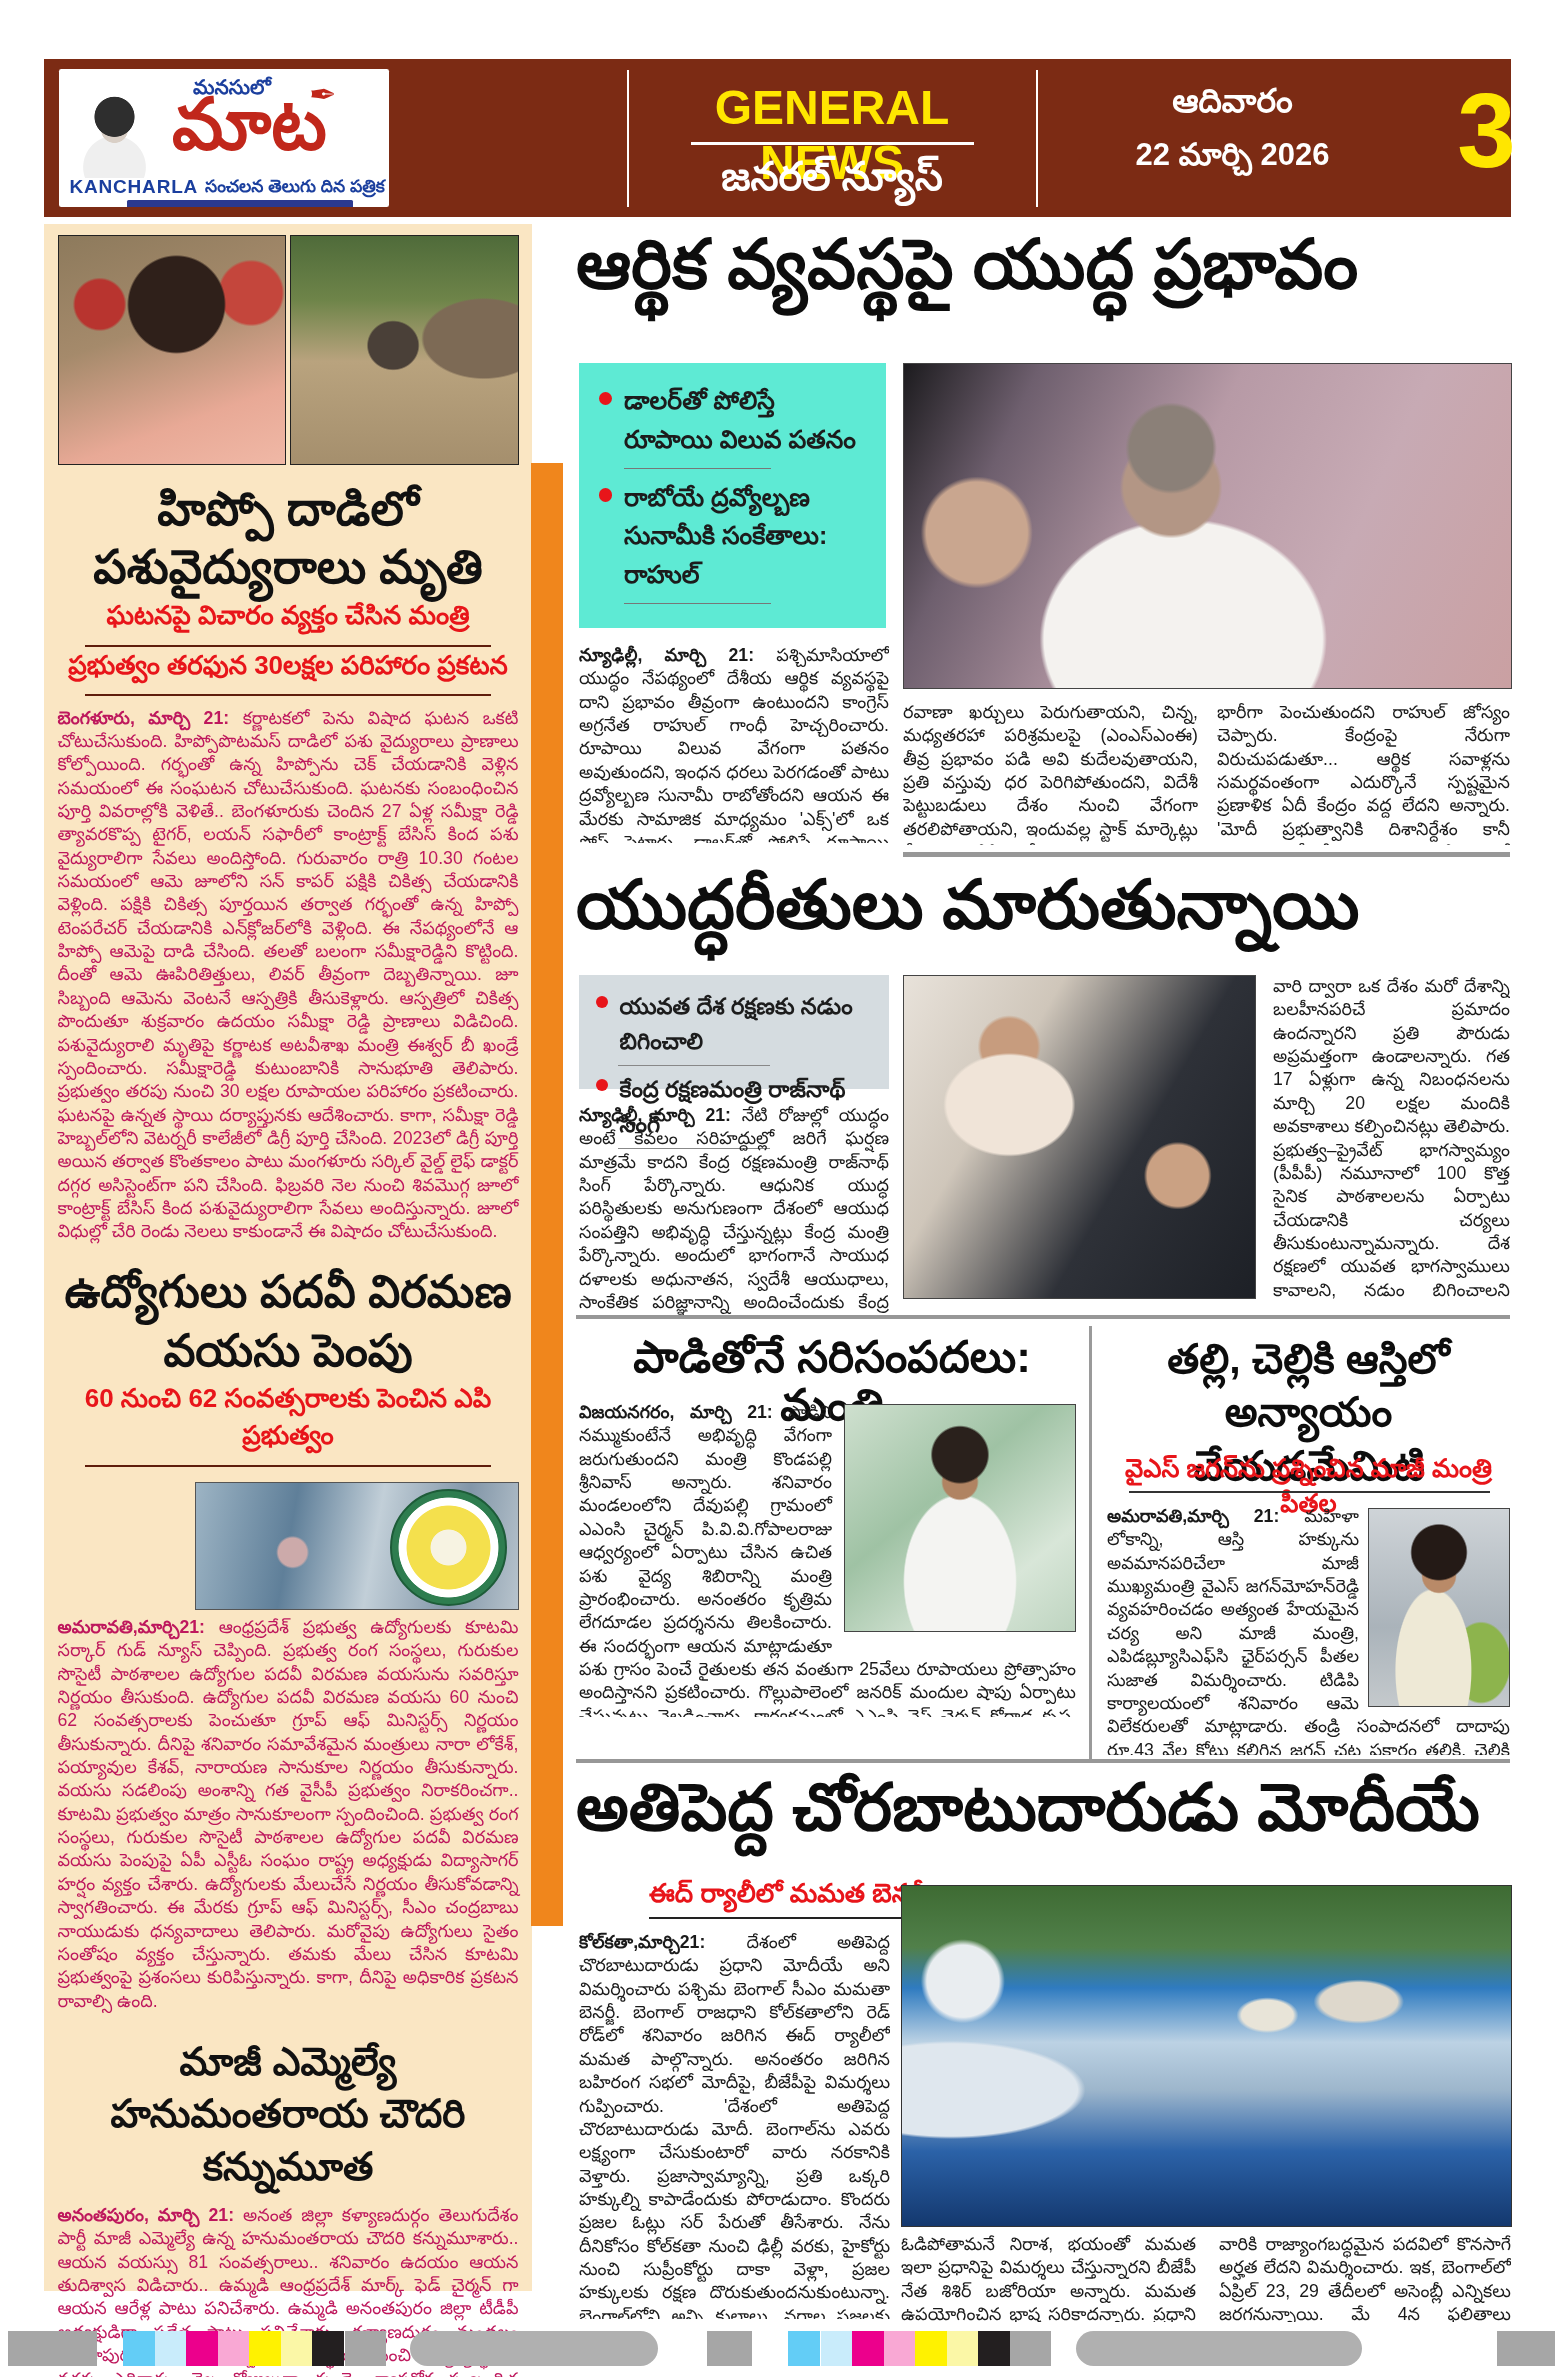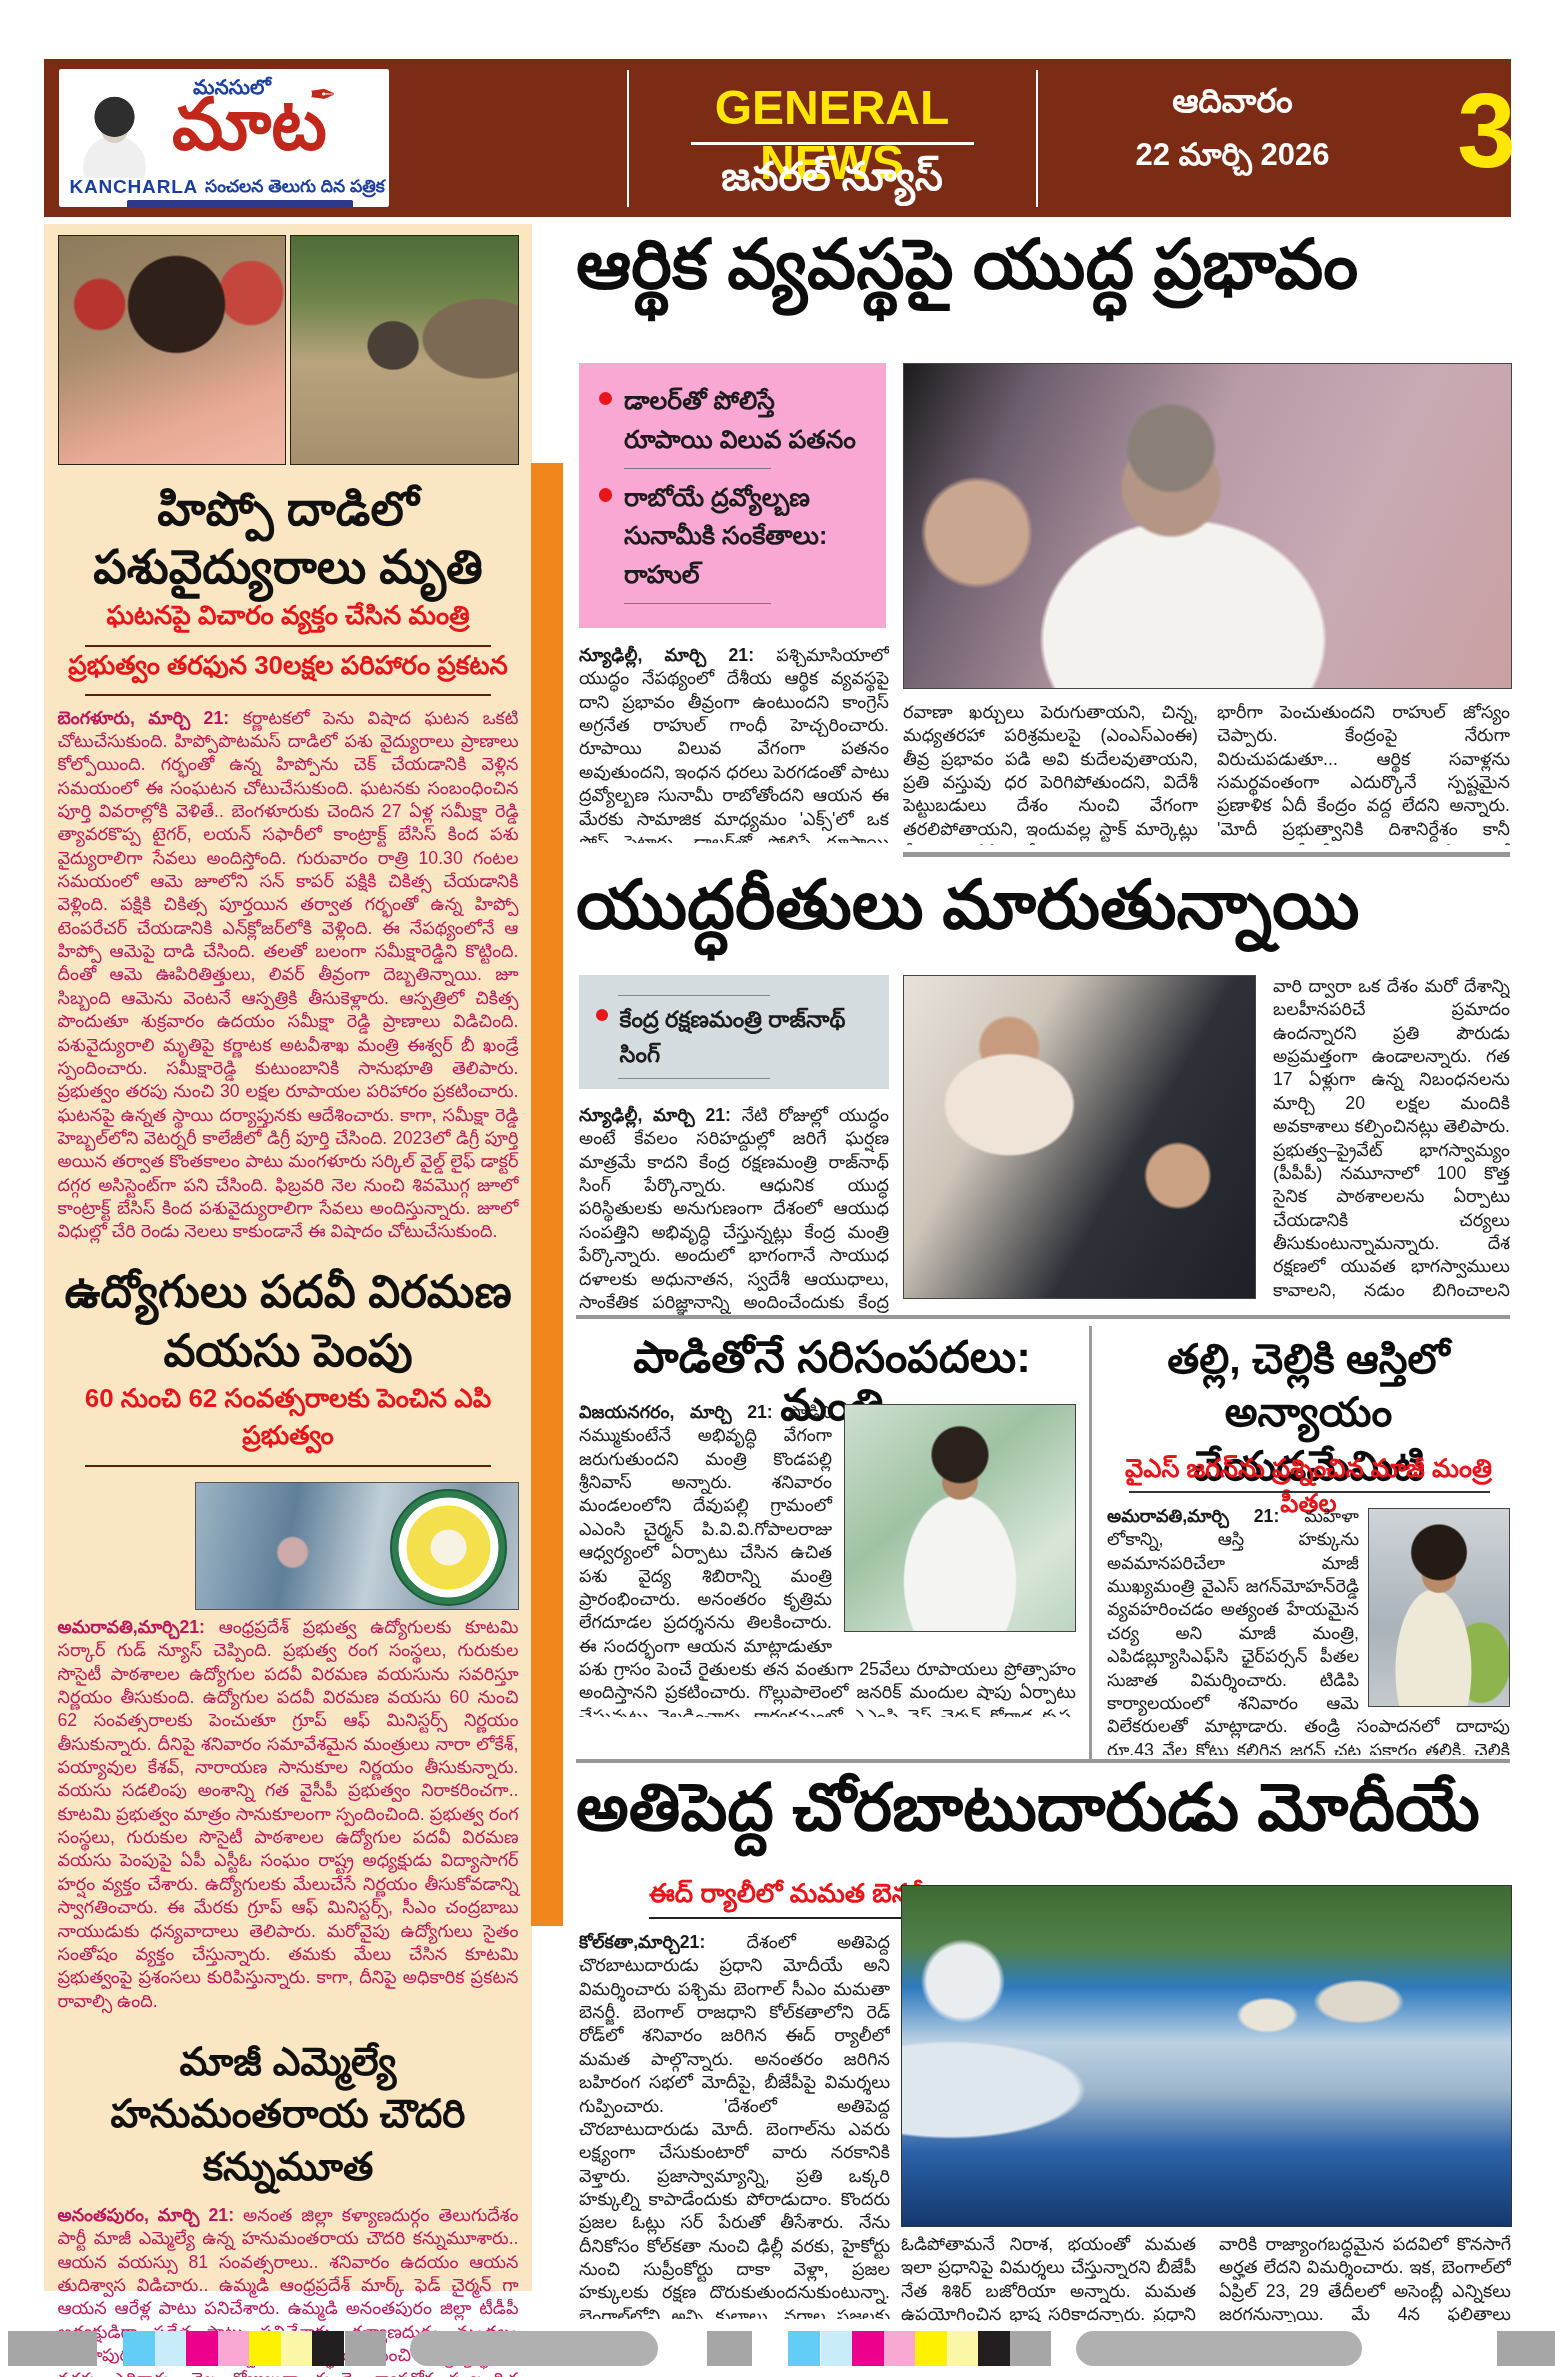--- a/index.html
+++ b/index.html
@@ -57,21 +57,21 @@
   .emblem{position:absolute;right:10.5px;top:6px;width:113px;height:113px;border-radius:50%;
      background:
        radial-gradient(circle at 50% 50%,#f7f3e2 0 22%,#f4e04d 23% 52%,#ffffff 53% 62%,#2e7d4f 63% 100%);
      border:2.3px solid #1d5c38;}
   
   .orange-strip{left:531px;top:463px;width:32px;height:1463px;background:#f0861c;}
   
   .story-headline{font-weight:800;color:#0d0d0d;line-height:1.1;}
   .s1-head{left:576px;top:227px;width:937px;font-size:69px;}
   .bullet-box{box-sizing:border-box;padding:18px 19.6px;}
-  .s1-bullets{left:579px;top:363px;width:307px;height:265px;background:#f9a8d4;}
+  .s1-bullets{left:579px;top:363px;width:307px;height:265px;background:#5eead4;}
   .bullet-item{display:flex;align-items:flex-start;gap:12px;}
   .bullet-dot{flex:0 0 13.5px;width:13.5px;height:13.5px;border-radius:50%;background:#e8151a;margin-top:10.5px;}
   .bullet-txt{font-size:25px;font-weight:700;line-height:1.55;color:#1c1c1c;}
   .bullet-sep{margin:9px 0 9px 25.6px;width:55%;border-bottom:1.5px solid #777;}
   .s1-photo{left:903px;top:363px;width:607px;height:324px;border:0.8px solid #444;
      background:
        radial-gradient(circle at 44% 26%,#8b8078 0 10%,transparent 11%),
        radial-gradient(circle at 44% 38%,#b39685 0 12%,transparent 13%),
        radial-gradient(ellipse at 46% 85%,#f4f2ef 0 30%,transparent 31%),
        radial-gradient(circle at 12% 52%,#c9a68f 0 9%,transparent 10%),
@@ -203,20 +203,24 @@
     <div class="bullet-sep"></div>
   </div>
   <div class="abs s1-photo"></div>
   <div class="abs s1-left col-text"><span class="dateline">న్యూఢిల్లీ, మార్చి 21:</span> <span>పశ్చిమాసియాలో యుద్ధం నేపథ్యంలో దేశీయ ఆర్థిక వ్యవస్థపై దాని ప్రభావం తీవ్రంగా ఉంటుందని కాంగ్రెస్ అగ్రనేత రాహుల్ గాంధీ హెచ్చరించారు. రూపాయి విలువ వేగంగా పతనం అవుతుందని, ఇంధన ధరలు పెరగడంతో పాటు ద్రవ్యోల్బణ సునామీ రాబోతోందని ఆయన ఈ మేరకు సామాజిక మాధ్యమం 'ఎక్స్'లో ఒక పోస్ట్ పెట్టారు. డాలర్‌తో పోలిస్తే రూపాయి విలువ ఆల్ టైమ్ కనిష్టానికి పడిపోయింది. త్వరలోనే అది 100 మార్కును తాకవచ్చు. పార్లమెంటుకు ఇంధన ధరల స్వల్ప పెరుగుదల చోటుచేసుకుంది. ఇది కేవలం గాలం కాదు. ద్రవ్యోల్బణం పెరుగుతోందనడానికి సంకేతం అని రాహుల్ ఆ ట్వీట్‌లో పేర్కొన్నారు.</span></div>
   <div class="abs s1-colA col-text">రవాణా ఖర్చులు పెరుగుతాయని, చిన్న, మధ్యతరహా పరిశ్రమలపై (ఎంఎస్ఎంఈ) తీవ్ర ప్రభావం పడి అవి కుదేలవుతాయని, ప్రతి వస్తువు ధర పెరిగిపోతుందని, విదేశీ పెట్టుబడులు దేశం నుంచి వేగంగా తరలిపోతాయని, ఇందువల్ల స్టాక్ మార్కెట్లు తీవ్ర ఒత్తిడికి లోనవుతాయని చెప్పారు. త్వరలో నాలుగు రాష్ట్రాలు, ఒక కేంద్ర పాలిత ప్రాంతంలో ఎన్నికలు జరుగనున్నాయని, అవి పూర్తి కాగానే పెట్రోల్, డీజిల్, ఎల్పీజీ ధరలను ప్రభుత్వం</div>
   <div class="abs s1-colB col-text">భారీగా పెంచుతుందని రాహుల్ జోస్యం చెప్పారు. కేంద్రంపై నేరుగా విరుచుపడుతూ... ఆర్థిక సవాళ్లను సమర్థవంతంగా ఎదుర్కొనే స్పష్టమైన ప్రణాళిక ఏదీ కేంద్రం వద్ద లేదని అన్నారు. 'మోదీ ప్రభుత్వానికి దిశానిర్దేశం కానీ వ్యూహం కానీ లేవు. వారి వద్ద ఒట్టి మాటలే ఉన్నాయి. ప్రభుత్వం ఏమి చెబుతుందనేది కాదు..సామాన్యుడి పళ్లెంలో ఏమి మిగిలిందనేదే అసలు ప్రశ్న' అని రాహుల్ ఆ ట్వీట్‌లో పేర్కొన్నారు.</div>
   <div class="abs hrule r1"></div>
 
   <div class="abs story-headline s2-head">యుద్ధరీతులు మారుతున్నాయి</div>
   <div class="abs bullet-box s2-bullets">
+    <div class="bullet-item">
+      <span class="bullet-dot"></span>
+      <span class="bullet-txt">యువత దేశ రక్షణకు నడుం బిగించాలి</span>
+    </div>
     <div class="bullet-sep"></div>
     <div class="bullet-item">
       <span class="bullet-dot"></span>
       <span class="bullet-txt">కేంద్ర రక్షణమంత్రి రాజ్‌నాథ్ సింగ్</span>
     </div>
     <div class="bullet-sep"></div>
   </div>
   <div class="abs s2-photo"></div>
   <div class="abs s2-left col-text"><span class="dateline">న్యూఢిల్లీ, మార్చి 21:</span> <span>నేటి రోజుల్లో యుద్ధం అంటే కేవలం సరిహద్దుల్లో జరిగే ఘర్షణ మాత్రమే కాదని కేంద్ర రక్షణమంత్రి రాజ్‌నాథ్ సింగ్ పేర్కొన్నారు. ఆధునిక యుద్ధ పరిస్థితులకు అనుగుణంగా దేశంలో ఆయుధ సంపత్తిని అభివృద్ధి చేస్తున్నట్లు కేంద్ర మంత్రి పేర్కొన్నారు. అందులో భాగంగానే సాయుధ దళాలకు అధునాతన, స్వదేశీ ఆయుధాలు, సాంకేతిక పరిజ్ఞానాన్ని అందించేందుకు కేంద్ర ప్రభుత్వం కృషి చేస్తున్నదన్నారు. ఎటువంటి పరిస్థితులనైనా ఎదుర్కోగలిగేలా క్రమశిక్షణ, మానసిక దృఢత్వం పెంపొందించుకోవాలని యువతకు సూచించారు. ఆర్థిక, డిజిటల్, ఇంధన, ఆహార భద్రతలపై కూడా యుద్ధ ప్రభావం ఉంటుందన్నారు.</span></div>
   <div class="abs s2-right col-text">వారి ద్వారా ఒక దేశం మరో దేశాన్ని బలహీనపరిచే ప్రమాదం ఉందన్నారని ప్రతి పౌరుడు అప్రమత్తంగా ఉండాలన్నారు. గత 17 ఏళ్లుగా ఉన్న నిబంధనలను మార్చి 20 లక్షల మందికి అవకాశాలు కల్పించినట్లు తెలిపారు. ప్రభుత్వ–ప్రైవేట్ భాగస్వామ్యం (పీపీపీ) నమూనాలో 100 కొత్త సైనిక పాఠశాలలను ఏర్పాటు చేయడానికి చర్యలు తీసుకుంటున్నామన్నారు. దేశ రక్షణలో యువత భాగస్వాములు కావాలని, నడుం బిగించాలని పిలుపునిచ్చారు. విరాళ దేశ రక్ష కోసం స్వచ్ఛంద ఉదయంగా నిలవాలన్నారు.</div>

